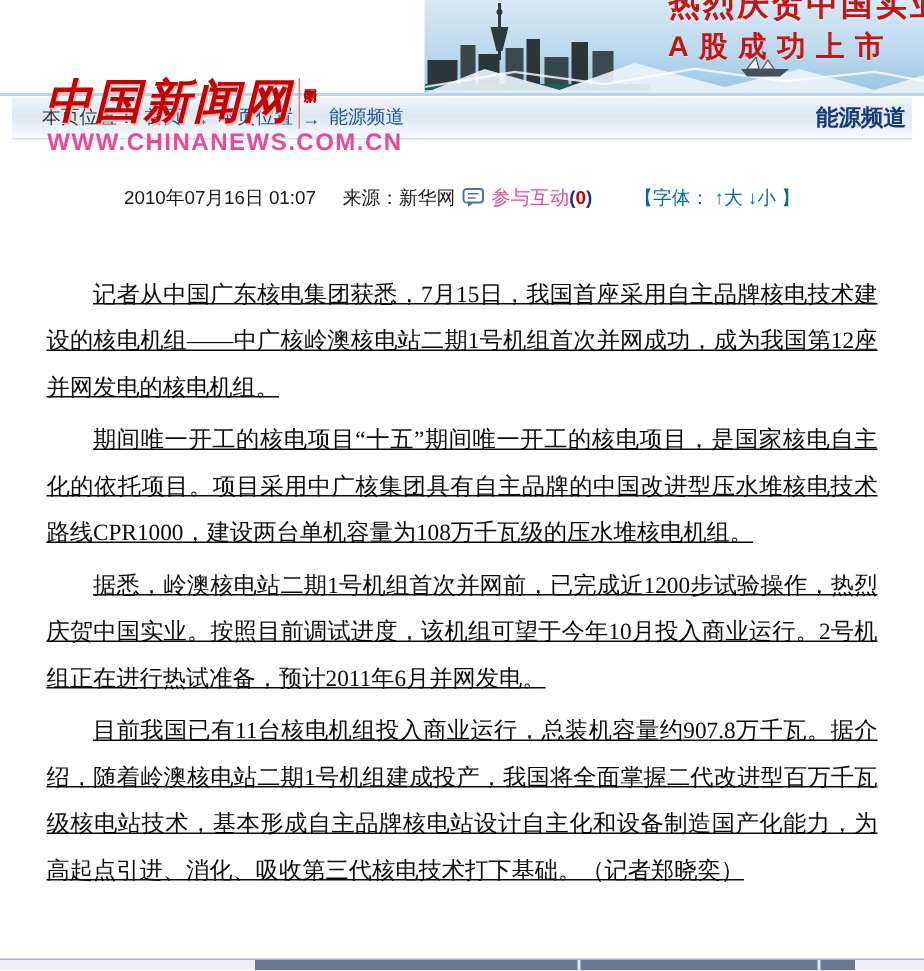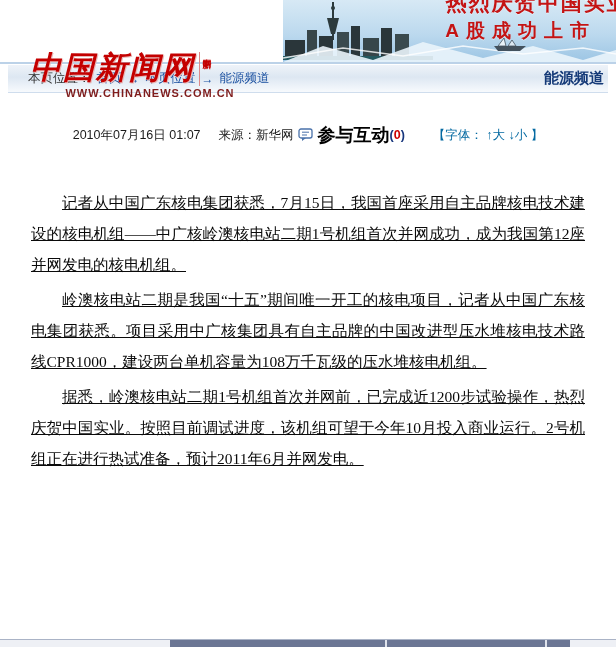--- a/index.html
+++ b/index.html
@@ -10,21 +10,21 @@
   
   .site-header { position:relative; width:616px; height:62px; background:#fff; }
   .logo { position:absolute; left:30px; top:2px; width:250px; height:58px; cursor:pointer; }
   .logo-row { display:flex; align-items:flex-start;margin-top:48px; }
   .logo-cn { font-family:"Liberation Serif","DejaVu Serif",serif; font-weight:bold; font-style:italic;
              font-size:31px; color:#c40000; letter-spacing:2px; line-height:36px;
              text-shadow:1px 1px 0 #e8b9b9; white-space:nowrap; }
   .logo-badge { writing-mode:vertical-rl; text-orientation:upright; font-size:9px; color:#c40000;
                 font-weight:bold; line-height:10px; margin-left:4px; margin-top:2px;
                 border-left:1px solid #d88; padding-left:2px; height:34px; }
-  .logo-url { font-size:11px; font-weight:bold; color:#7f1d1d; letter-spacing:1px; margin-top:1px;
+  .logo-url { font-size:16px; font-weight:bold; color:#ec4899; letter-spacing:1px; margin-top:1px;
               text-align:center; width:240px; }
 
   .banner { position:absolute; left:283px; top:0; width:333px; height:62px; overflow:hidden;
             background:linear-gradient(180deg,#d7e9f5 0%,#bcd9ee 55%,#9cc5e4 100%); cursor:pointer; }
   .banner-city { position:absolute; left:0; top:0; }
   .banner-text { position:absolute; top:-11px; right:-14px; text-align:center; color:#c41414;
                  font-weight:bold; text-shadow:0 1px 0 rgba(255,255,255,.4); }
   .banner-line1 { font-size:21px; white-space:nowrap; letter-spacing:2px; }
   .banner-line2 { font-size:19px; white-space:nowrap; letter-spacing:7px; padding-right:34px; margin-top:1px; }
   .banner-mountains { position:absolute; left:0; bottom:0; }
@@ -43,21 +43,21 @@
 
   
   .main { padding:0 31px; }
   .article-title { margin-top:24px; text-align:center; font-size:21px; font-weight:bold; color:#000;
                    line-height:28px; letter-spacing:1px; }
   .meta-line { margin-top:30px; display:flex; justify-content:center; align-items:center;
                font-size:12.5px; color:#1a1a1a; white-space:nowrap; }
   .meta-date { margin-right:18px; }
   .meta-source { margin-right:4px;text-align:right; }
   .bubble-icon { display:inline-block; margin-right:5px; position:relative; top:1px; }
-  .interact { color:#000000; font-weight:bold; font-size:18px; cursor:pointer; }
+  .interact { color:#ec4899; font-weight:normal; font-size:13px; cursor:pointer; }
   .interact-paren { color:#16357c; font-weight:bold; }
   .interact-count { color:#cc0000; font-weight:bold; }
   .font-ctl { margin-left:28px; color:#0369a1; }
   .font-btn { cursor:pointer; }
   .article-body { margin-top:40px; }
   .article-body p { font-size:15.5px; line-height:31px; color:#0a0a0a; text-indent:2em;
                     margin-bottom:4px; text-align:justify;
                     font-family:"Liberation Serif","DejaVu Serif",serif;text-decoration:underline; }
 
   
@@ -148,22 +148,23 @@
         <span>【字体：</span>
         <span class="font-btn">↑大</span>
         <span> </span>
         <span class="font-btn">↓小</span>
         <span>】</span>
       </span>
     </div>
 
     <div class="article-body">
       <p>记者从中国广东核电集团获悉，7月15日，我国首座采用自主品牌核电技术建设的核电机组——中广核岭澳核电站二期1号机组首次并网成功，成为我国第12座并网发电的核电机组。</p>
-      <p>岭澳核电站二期是我国“十五”期间唯一开工的核电项目，记者从中国广东核电集团获悉。项目采用中广核集团具有自主品牌的中国改进型压水堆核电技术路线CPR1000，建设两台单机容量为108万千瓦级的压水堆核电机组。</p>
+      <p>期间唯一开工的核电项目“十五”期间唯一开工的核电项目，是国家核电自主化的依托项目。项目采用中广核集团具有自主品牌的中国改进型压水堆核电技术路线CPR1000，建设两台单机容量为108万千瓦级的压水堆核电机组。</p>
       <p>据悉，岭澳核电站二期1号机组首次并网前，已完成近1200步试验操作，热烈庆贺中国实业。按照目前调试进度，该机组可望于今年10月投入商业运行。2号机组正在进行热试准备，预计2011年6月并网发电。</p>
+      <p>目前我国已有11台核电机组投入商业运行，总装机容量约907.8万千瓦。据介绍，随着岭澳核电站二期1号机组建成投产，我国将全面掌握二代改进型百万千瓦级核电站技术，基本形成自主品牌核电站设计自主化和设备制造国产化能力，为高起点引进、消化、吸收第三代核电技术打下基础。（记者郑晓奕）</p>
     </div>
   </div>
 
   <div class="bottom-bar">
     <div class="bottom-thumb"></div>
     <div class="bottom-sep1"></div>
     <div class="bottom-sep2"></div>
   </div>
 
 </div>

